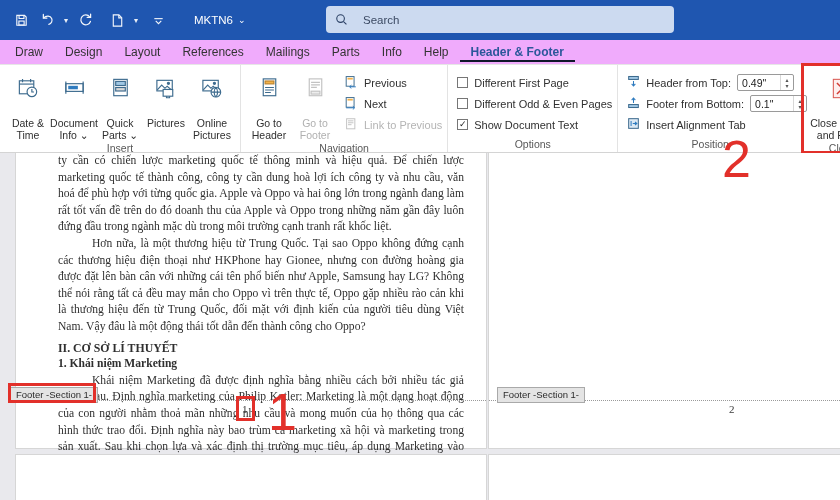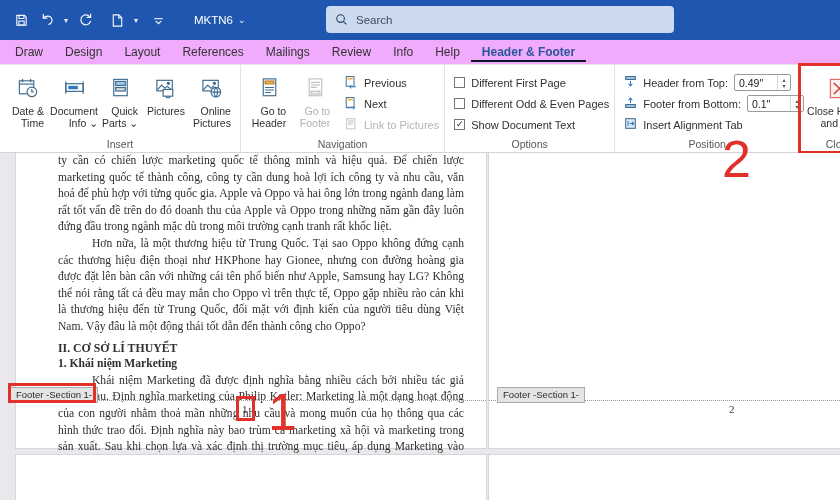--- a/index.html
+++ b/index.html
@@ -34,21 +34,21 @@
   .qat-sep { width: 6px; }
   #qat-more { width: 20px; }
   #doc-name {
     color: #ffffff; font-size: 11.5px; margin-left: 26px;
     display:flex; align-items:center; gap:5px; white-space:nowrap;
   }
   #searchbox {
     position: absolute; left: 326px; top: 6px;
     width: 348px; height: 27px;
     background: #ccdaf0; border-radius: 4px;
-    display: flex; align-items: center; padding: 0 9px; gap: 8px;
+    display: flex; align-items: center; padding: 0 9px; gap: 15px;
   }
   #searchbox .s-icon { color:#2a3f63; display:flex; }
   #search-input-text {
     color: #3c4a63; font-size: 11.5px;
   }
 
   
   #tabbar {
     height: 25px; width: 100%;
     background: #f0abfc;
@@ -87,22 +87,22 @@
     text-align:center; font-size: 10.5px; color: #585858;
     padding-bottom: 3px; height: 15px; line-height: 15px;
   }
 
   .bigbtn {
     width: 46px; display:flex; flex-direction:column; align-items:center;
     padding-top: 3px; cursor: default;
   }
   .bigbtn .gl { height: 30px; display:flex; align-items:center; justify-content:center; }
   .bigbtn .lbl {
-    font-size: 10.5px; color:#303030; text-align:right; line-height: 12px;
-    margin-top: 2px; white-space: pre-line;
+    font-size: 10.5px; color:#303030; text-align:center; line-height: 12px;
+    margin-top: 14px; white-space: pre-line;
   }
   .bigbtn.dim .lbl { color:#b0b0b0; }
 
   .smallrow {
     display:flex; align-items:center; gap: 6px;
     height: 21px; font-size: 11px; color: #303030;
     white-space: nowrap;
   }
   .smallrow.dim { color:#b4b4b4; }
   .smallcol { display:flex; flex-direction:column; justify-content:flex-start; padding-top:2px; }
@@ -248,21 +248,21 @@
     <span id="search-input-text">Search</span>
   </div>
 </div>
 
 <div id="tabbar">
   <div class="tab">Draw</div>
   <div class="tab">Design</div>
   <div class="tab">Layout</div>
   <div class="tab">References</div>
   <div class="tab">Mailings</div>
-  <div class="tab">Review</div>
+  <div class="tab">Parts</div>
   <div class="tab">Info</div>
   <div class="tab">Help</div>
   <div class="tab active">Header &amp; Footer</div>
 </div>
 
 <div id="ribbon">
 
   <div class="rgroup" id="group-insert">
     <div class="rgroup-body">
 
@@ -383,21 +383,21 @@
           </span>
           <span>Next</span>
         </div>
         <div class="smallrow dim">
           <span>
             <svg width="14" height="14" viewBox="0 0 16 16" fill="none" stroke="#c2c2c2" stroke-width="1.1">
               <rect x="3" y="2" width="9.4" height="11.5"></rect>
               <path d="M4.6 4.4h6.2M4.6 6.6h6.2M4.6 8.8h4"></path>
             </svg>
           </span>
-          <span>Link to Pictures</span>
+          <span>Link to Previous</span>
         </div>
       </div>
 
     </div>
     <div class="rgroup-label">Navigation</div>
   </div>
 
   <div class="rgroup" id="group-options" style="width:170px;">
     <div class="rgroup-body">
       <div class="smallcol" style="padding-left:4px;">

